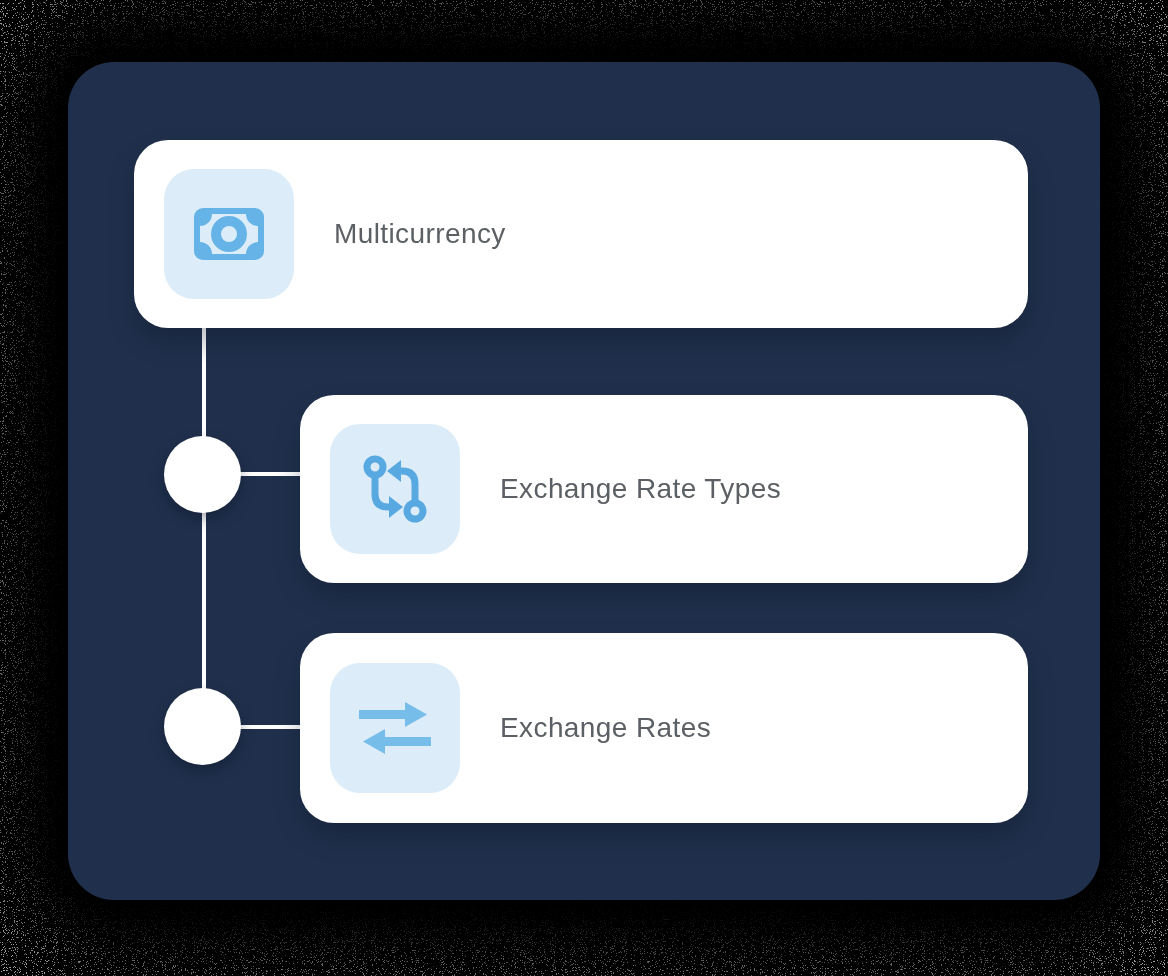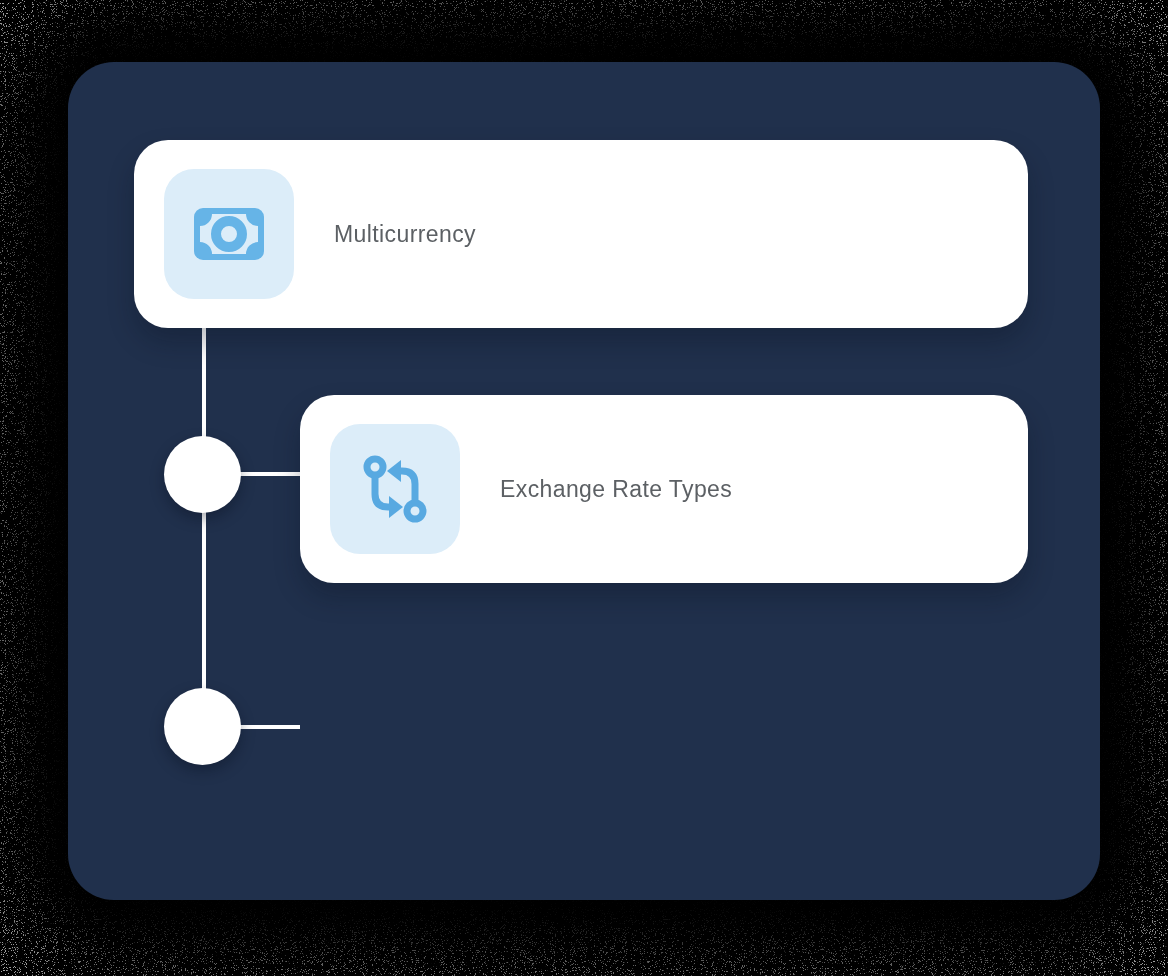--- a/index.html
+++ b/index.html
@@ -70,21 +70,21 @@
     height: 130px;
     border-radius: 30px;
     background: #dcedf9;
     flex: 0 0 auto;
     display: flex;
     align-items: center;
     justify-content: center;
   }
   .label {
     margin-left: 40px;
-    font-size: 23px;
+    font-size: 28px;
     font-weight: 500;
     letter-spacing: 0.4px;
     color: #5c6064;
     white-space: nowrap;
   }
 </style>
 </head>
 <body>
 
 <div class="stage">
@@ -126,15 +126,28 @@
             <circle cx="56" cy="58" r="8"></circle>
             <path d="M56 50 V31 Q56 18 43 18 H41"></path>
           </g>
           <path d="M30 43 L44 54 L30 65 Z" fill="#58a9e1"></path>
           <path d="M42 29 L28 18 L42 7 Z" fill="#58a9e1"></path>
         </svg>
       </div>
       <div class="label">Exchange Rate Types</div>
     </div>
 
+    <div class="card card3">
+      <div class="tile">
+        <svg width="72" height="56" viewBox="0 0 72 56" aria-hidden="true">
+          <g fill="#76bde9">
+            <rect x="0" y="10" width="47" height="9"></rect>
+            <path d="M46 2 L68 14.5 L46 27 Z"></path>
+            <rect x="25" y="37" width="47" height="9"></rect>
+            <path d="M26 29 L4 41.5 L26 54 Z"></path>
+          </g>
+        </svg>
+      </div>
+      <div class="label">Exchange Rates</div>
+    </div>
 
   </div>
 </div>
 
 </body></html>

